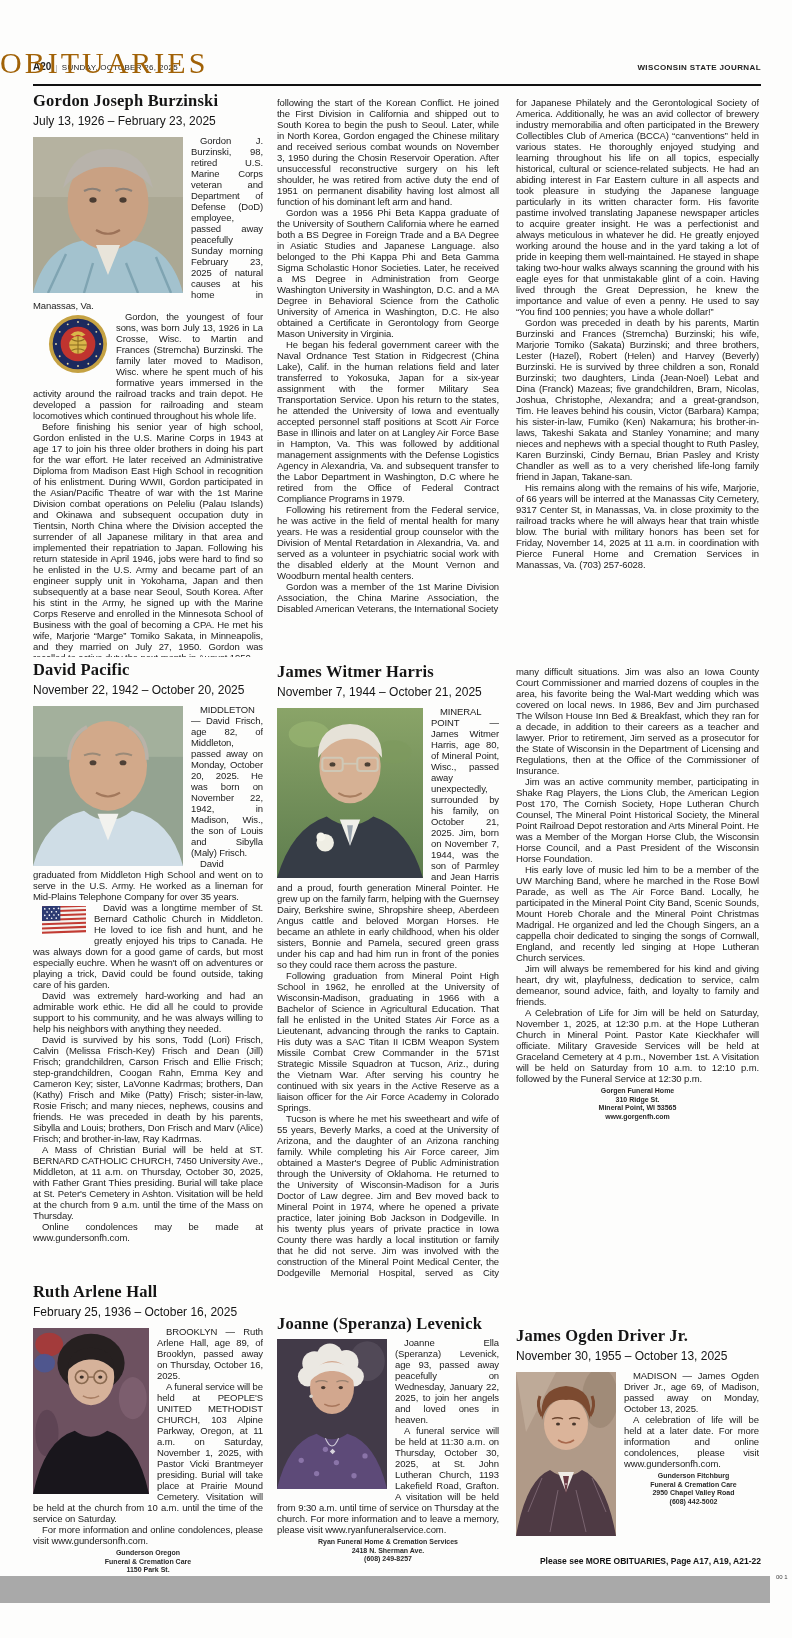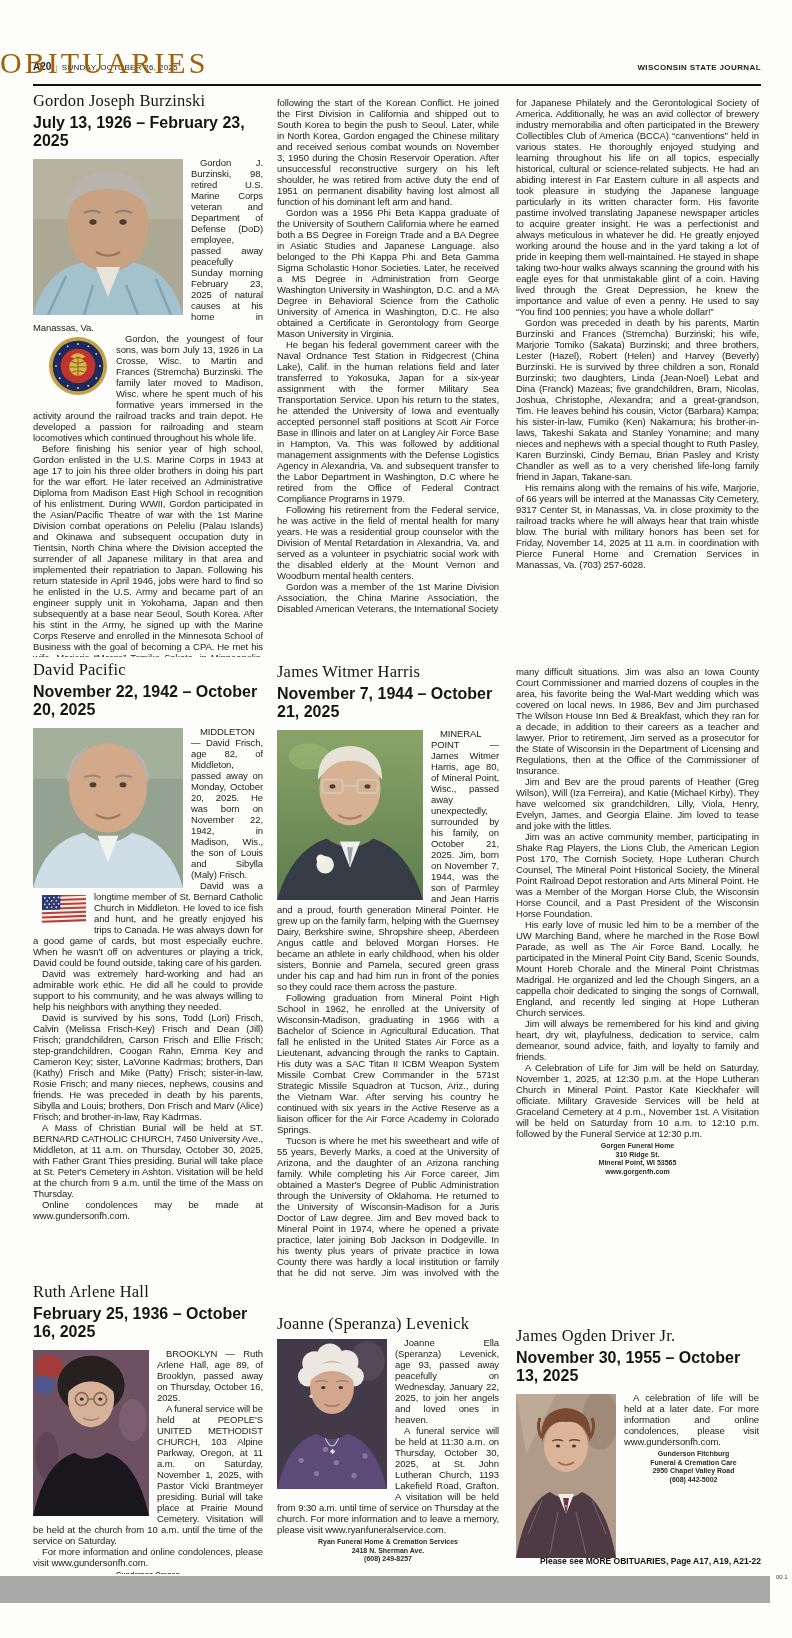--- a/index.html
+++ b/index.html
@@ -9,23 +9,23 @@
   
   .folio{position:absolute;left:33px;top:61px;font-size:8px;letter-spacing:.3px;color:#222;}
   .folio b{font-size:10px;letter-spacing:0;margin-right:4px;}
   .folio .sep{color:#999;margin-right:4px;}
   .masthead{position:absolute;left:0;right:0;top:46px;
             font-family:"Liberation Serif","DejaVu Serif",serif;font-size:30px;
             letter-spacing:3px;color:#a16207;}
   .pub{position:absolute;right:31px;top:63px;font-size:8px;font-weight:600;letter-spacing:.4px;color:#222;}
   .rule{position:absolute;left:33px;right:31px;top:84px;height:2px;background:#111;}
   
-  h2.name{font-family:"Liberation Serif","DejaVu Serif",serif;font-size:16.5px;font-weight:normal;
+  h2.name{font-family:"Liberation Serif","DejaVu Serif",serif;font-size:16.5px;font-weight:bold;
           margin:0 0 3px 0;letter-spacing:.2px;color:#151515;}
-  .dates{font-size:16px;font-weight:bold;margin:0 0 7px 0;color:#151515;}
+  .dates{font-size:12px;font-weight:normal;margin:0 0 7px 0;color:#151515;}
   p.b{font-size:9.5px;line-height:11px;text-align:justify;margin:0;text-indent:9px;
       letter-spacing:-0.1px;color:#222;}
   p.b.noind{text-indent:0;}
   .photo{float:left;margin:2px 8px 3px 0;}
   .photo svg{display:block;}
   .badge{float:left;clear:left;}
   .badge.seal{margin:3px 8px 2px 6px;}
   .badge.flag{margin:4px 8px 2px 0;}
   .fh{clear:both;text-align:center;font-size:7px;font-weight:bold;line-height:8.6px;
       padding-top:3px;color:#2a2a2a;}
@@ -125,20 +125,21 @@
       <path d="M24,36 Q24,20 36,14 M76,36 Q76,20 64,14" stroke="#b9b2a8" stroke-width="2.4" fill="none"></path>
       <path d="M0,107 Q8,76 34,70 Q50,83 66,70 Q92,76 100,107 Z" fill="#cfdde6"></path>
       <path d="M43,72 L50,90 L57,72" fill="#f2f2ee"></path>
       <ellipse cx="40" cy="38" rx="2.3" ry="1.7" fill="#4e4036"></ellipse>
       <ellipse cx="60" cy="38" rx="2.3" ry="1.7" fill="#4e4036"></ellipse>
       <path d="M34,33 Q40,30.5 45,33 M55,33 Q60,30.5 66,33" stroke="#9a8a78" stroke-width="1.4" fill="none"></path>
       <path d="M42,58 Q50,63 58,58" stroke="#a2785c" stroke-width="1.4" fill="none"></path>
     </svg>
   </div>
   <p class="b">MIDDLETON — David Frisch, age 82, of Middleton, passed away on Monday, October 20, 2025. He was born on November 22, 1942, in Madison, Wis., the son of Louis and Sibylla (Maly) Frisch.</p>
+  <p class="b">David graduated from Middleton High School and went on to serve in the U.S. Army. He worked as a lineman for Mid-Plains Telephone Company for over 35 years.</p>
   <p class="b"><span class="badge flag"><svg width="44" height="28" viewBox="0 0 48 30">
       <g transform="skewY(-2)">
         <rect width="48" height="30" fill="#f4f2ee"></rect>
         <g fill="#c23b33">
           <rect y="0" width="48" height="2.31"></rect>
               <rect y="4.62" width="48" height="2.31"></rect>
           <rect y="9.23" width="48" height="2.31"></rect>
               <rect y="13.85" width="48" height="2.31"></rect>
           <rect y="18.46" width="48" height="2.31"></rect>
               <rect y="23.08" width="48" height="2.31"></rect>
@@ -199,21 +200,20 @@
       <path d="M42,58 Q50,63 58,58" stroke="#a87e60" stroke-width="1.4" fill="none"></path>
     </svg>
   </div>
   <p class="b">MINERAL POINT — James Witmer Harris, age 80, of Mineral Point, Wisc., passed away unexpectedly, surrounded by his family, on October 21, 2025. Jim, born on November 7, 1944, was the son of Parmley and Jean Harris and a proud, fourth generation Mineral Pointer. He grew up on the family farm, helping with the Guernsey Dairy, Berkshire swine, Shropshire sheep, Aberdeen Angus cattle and beloved Morgan Horses. He became an athlete in early childhood, when his older sisters, Bonnie and Pamela, secured green grass under his cap and had him run in front of the ponies so they could race them across the pasture.</p>
   <p class="b">Following graduation from Mineral Point High School in 1962, he enrolled at the University of Wisconsin-Madison, graduating in 1966 with a Bachelor of Science in Agricultural Education. That fall he enlisted in the United States Air Force as a Lieutenant, advancing through the ranks to Captain. His duty was a SAC Titan II ICBM Weapon System Missile Combat Crew Commander in the 571st Strategic Missile Squadron at Tucson, Ariz., during the Vietnam War. After serving his country he continued with six years in the Active Reserve as a liaison officer for the Air Force Academy in Colorado Springs.</p>
   <p class="b">Tucson is where he met his sweetheart and wife of 55 years, Beverly Marks, a coed at the University of Arizona, and the daughter of an Arizona ranching family. While completing his Air Force career, Jim obtained a Master's Degree of Public Administration through the University of Oklahoma. He returned to the University of Wisconsin-Madison for a Juris Doctor of Law degree. Jim and Bev moved back to Mineral Point in 1974, where he opened a private practice, later joining Bob Jackson in Dodgeville. In his twenty plus years of private practice in Iowa County there was hardly a local institution or family that he did not serve. Jim was involved with the construction of the Mineral Point Medical Center, the Dodgeville Memorial Hospital, served as City Attorney, and helped families and individuals through</p>
 </section>
 
 <section class="blk" id="harris3">
   <p class="b noind">many difficult situations. Jim was also an Iowa County Court Commissioner and married dozens of couples in the area, his favorite being the Wal-Mart wedding which was covered on local news. In 1986, Bev and Jim purchased The Wilson House Inn Bed &amp; Breakfast, which they ran for a decade, in addition to their careers as a teacher and lawyer. Prior to retirement, Jim served as a prosecutor for the State of Wisconsin in the Department of Licensing and Regulations, then at the Office of the Commissioner of Insurance.</p>
-  <p class="b">Jim and Bev are the proud parents of Heather (Greg Wilson), Will (Iza Ferreira), and Katie (Michael Kirby). They have welcomed six grandchildren, Lilly, Viola, Henry, Evelyn, James, and Georgia Elaine. Jim loved to tease and joke with the littles.</p>
   <p class="b">Jim was an active community member, participating in Shake Rag Players, the Lions Club, the American Legion Post 170, The Cornish Society, Hope Lutheran Church Counsel, The Mineral Point Historical Society, the Mineral Point Railroad Depot restoration and Arts Mineral Point. He was a Member of the Morgan Horse Club, the Wisconsin Horse Council, and a Past President of the Wisconsin Horse Foundation.</p>
   <p class="b">His early love of music led him to be a member of the UW Marching Band, where he marched in the Rose Bowl Parade, as well as The Air Force Band. Locally, he participated in the Mineral Point City Band, Scenic Sounds, Mount Horeb Chorale and the Mineral Point Christmas Madrigal. He organized and led the Chough Singers, an a cappella choir dedicated to singing the songs of Cornwall, England, and recently led singing at Hope Lutheran Church services.</p>
   <p class="b">Jim will always be remembered for his kind and giving heart, dry wit, playfulness, dedication to service, calm demeanor, sound advice, faith, and loyalty to family and friends.</p>
   <p class="b">A Celebration of Life for Jim will be held on Saturday, November 1, 2025, at 12:30 p.m. at the Hope Lutheran Church in Mineral Point. Pastor Kate Kieckhafer will officiate. Military Graveside Services will be held at Graceland Cemetery at 4 p.m., November 1st. A Visitation will be held on Saturday from 10 a.m. to 12:10 p.m. followed by the Funeral Service at 12:30 p.m.</p>
   <div class="fh">
     <div>Gorgen Funeral Home</div>
     <div>310 Ridge St.</div>
     <div>Mineral Point, WI 53565</div>
     <div>www.gorgenfh.com</div>
   </div>
@@ -309,20 +309,21 @@
       <ellipse cx="58" cy="52" rx="2" ry="1.6" fill="#46362c"></ellipse>
       <path d="M36,47 Q42,44.5 47,47 M53,47 Q58,44.5 64,47" stroke="#6a442e" stroke-width="1.3" fill="none"></path>
       <path d="M42,68 Q50,74 58,68" stroke="#a8684c" stroke-width="1.6" fill="none"></path>
       <path d="M0,164 Q10,108 34,98 Q50,110 66,98 Q90,108 100,164 Z" fill="#4e3a44"></path>
       <path d="M12,140 L26,106 M34,160 L42,118 M60,118 L70,160 M76,106 L90,140" stroke="#7a6470" stroke-width="1" fill="none"></path>
       <path d="M42,100 L50,120 L58,100" fill="#f0ece6"></path>
       <path d="M47,104 L50,122 L53,104 Z" fill="#6a3a44"></path>
       <circle cx="50" cy="112" r="1" fill="#c8a8b0"></circle>
     </svg>
   </div>
+  <p class="b">MADISON — James Ogden Driver Jr., age 69, of Madison, passed away on Monday, October 13, 2025.</p>
   <p class="b">A celebration of life will be held at a later date. For more information and online condolences, please visit www.gundersonfh.com.</p>
   <div class="fh offset">
     <div>Gunderson Fitchburg</div>
     <div>Funeral &amp; Cremation Care</div>
     <div>2950 Chapel Valley Road</div>
     <div>(608) 442-5002</div>
   </div>
 </section>
 
 <div class="footer"><span>Please see </span><b>MORE OBITUARIES,</b><span> Page A17, A19, A21-22</span></div>

